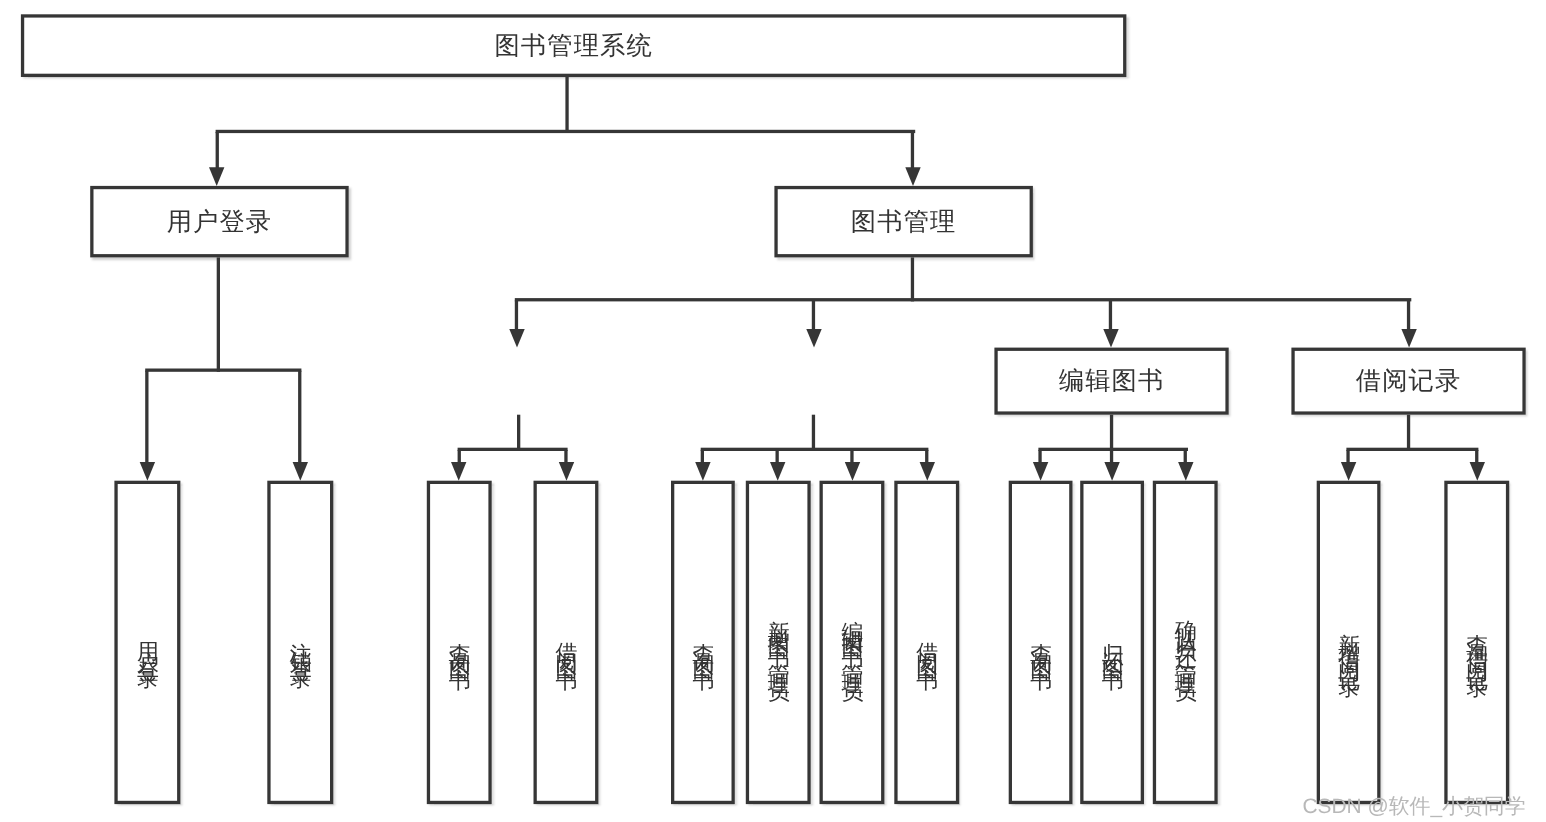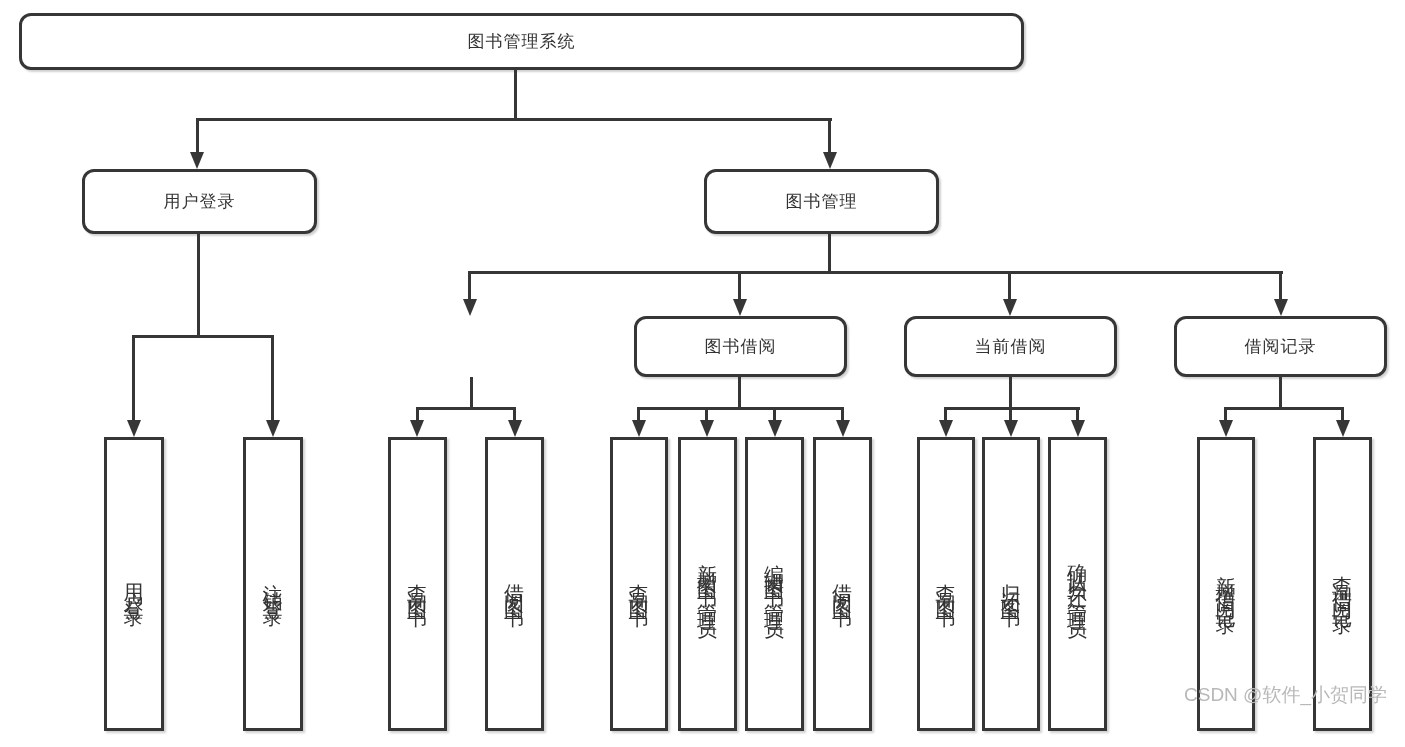--- a/index.html
+++ b/index.html
@@ -17,42 +17,42 @@
   .box {
     position: absolute;
     background: #ffffff;
     border: 3px solid var(--box-border);
     color: var(--text);
     display: flex;
     align-items: center;
     justify-content: center;
     box-shadow: 2px 2px 2px rgba(90,90,90,0.28);
   }
-  .box.h { font-size: 17px; letter-spacing: 1px; border-radius: 12px; }
+  .box.h { font-size: 23px; letter-spacing: 1px; }
   .box.v {
     writing-mode: vertical-rl;
     text-orientation: mixed;
     font-size: 20px;
     letter-spacing: 8px;
     line-height: 1;
   }
 
   .hline { position: absolute; height: 3px; background: var(--line); }
   .vline { position: absolute; width: 3px; background: var(--line); }
   .tri {
     position: absolute; width: 0; height: 0;
     border-left: 7px solid transparent;
     border-right: 7px solid transparent;
     border-top: 17px solid var(--line);
   }
 
   .watermark {
     position: absolute;
     left: 1184px;
-    top: 682px;
+    top: 720px;
     font-size: 19px;
     color: var(--watermark);
     white-space: nowrap;
     z-index: 5;
   }
 </style>
 </head>
 <body>
 
 <div class="canvas">
@@ -80,22 +80,21 @@
   <div class="hline" style="left:468px;top:271px;width:815px"></div>
   <div class="vline" style="left:468px;top:273px;height:27px"></div>
   <div class="tri" style="left:463px;top:299px"></div>
   <div class="vline" style="left:738px;top:273px;height:27px"></div>
   <div class="tri" style="left:733px;top:299px"></div>
   <div class="vline" style="left:1008px;top:273px;height:27px"></div>
   <div class="tri" style="left:1003px;top:299px"></div>
   <div class="vline" style="left:1279px;top:273px;height:27px"></div>
   <div class="tri" style="left:1274px;top:299px"></div>
 
-  <div class="box h" style="left:634px;top:316px;width:213px;height:61px">图书借阅</div>
-  <div class="box h" style="left:904px;top:316px;width:213px;height:61px">当前借阅</div>
+  <div class="box h" style="left:904px;top:316px;width:213px;height:61px">编辑图书</div>
   <div class="box h" style="left:1174px;top:316px;width:213px;height:61px">借阅记录</div>
 
   <div class="vline" style="left:470px;top:377px;height:33px"></div>
   <div class="hline" style="left:416px;top:407px;width:100px"></div>
   <div class="vline" style="left:416px;top:409px;height:12px"></div>
   <div class="tri" style="left:410px;top:420px"></div>
   <div class="vline" style="left:513px;top:409px;height:12px"></div>
   <div class="tri" style="left:508px;top:420px"></div>
 
   <div class="vline" style="left:738px;top:377px;height:33px"></div>

